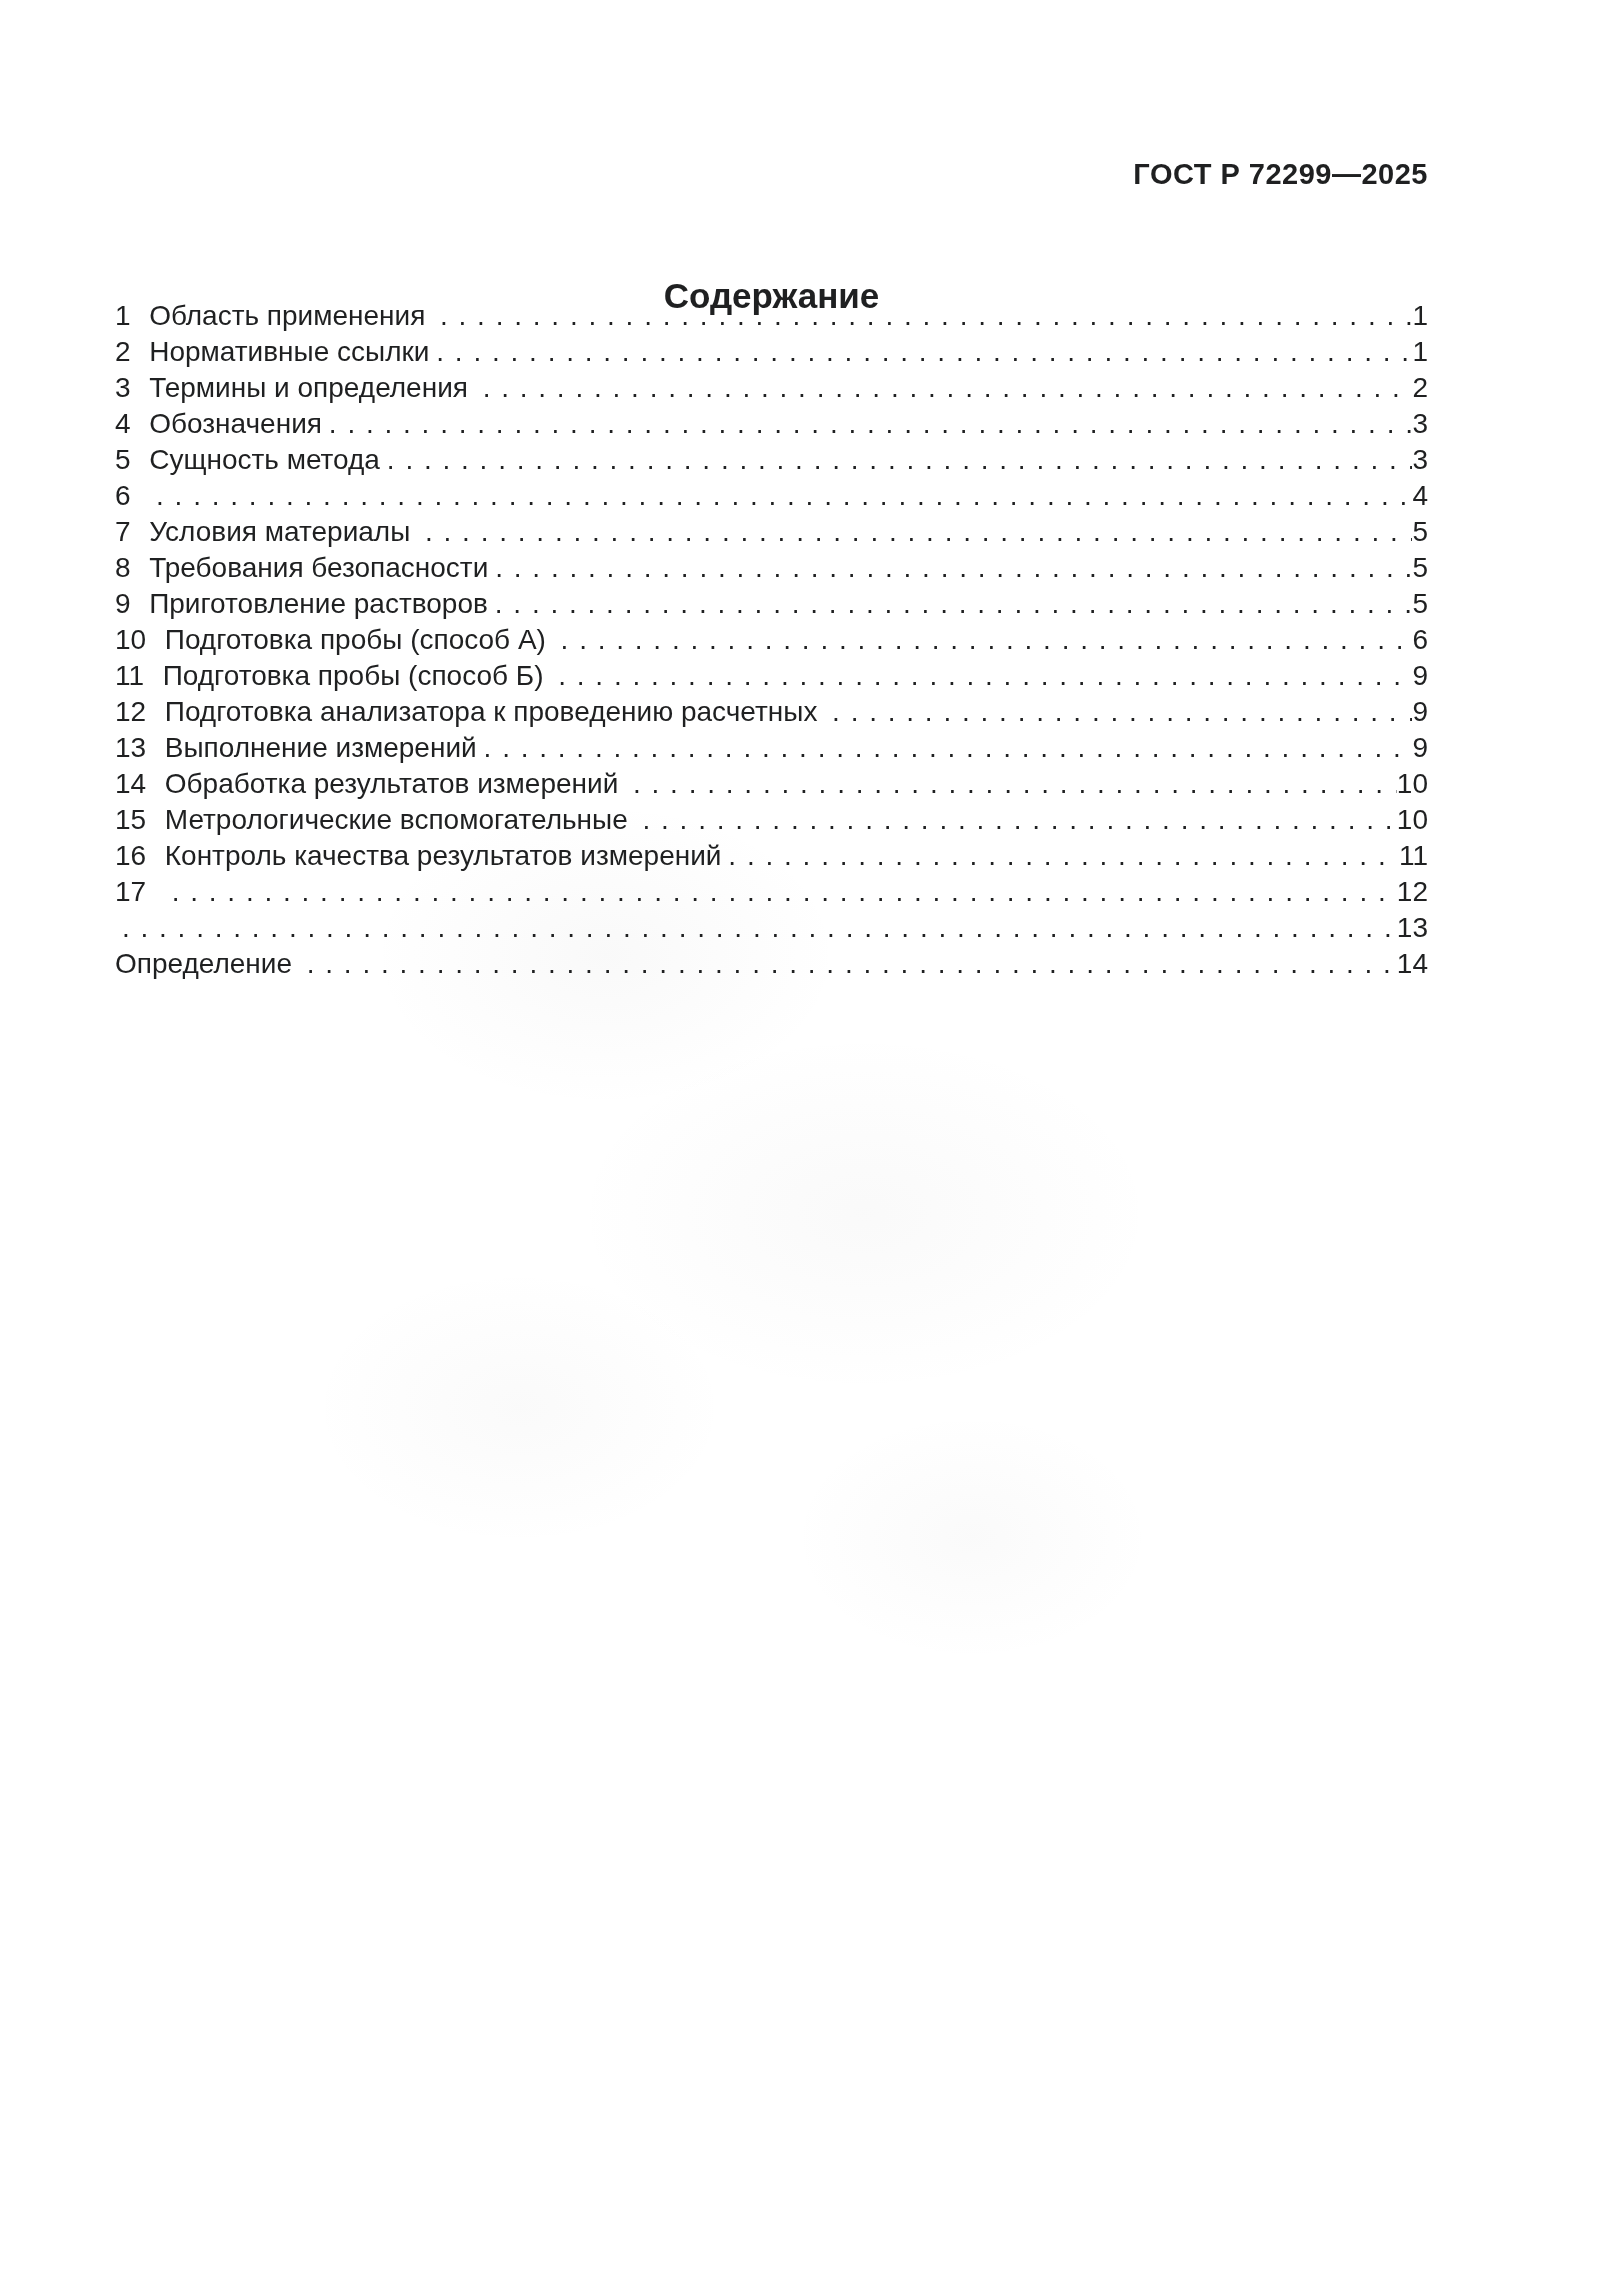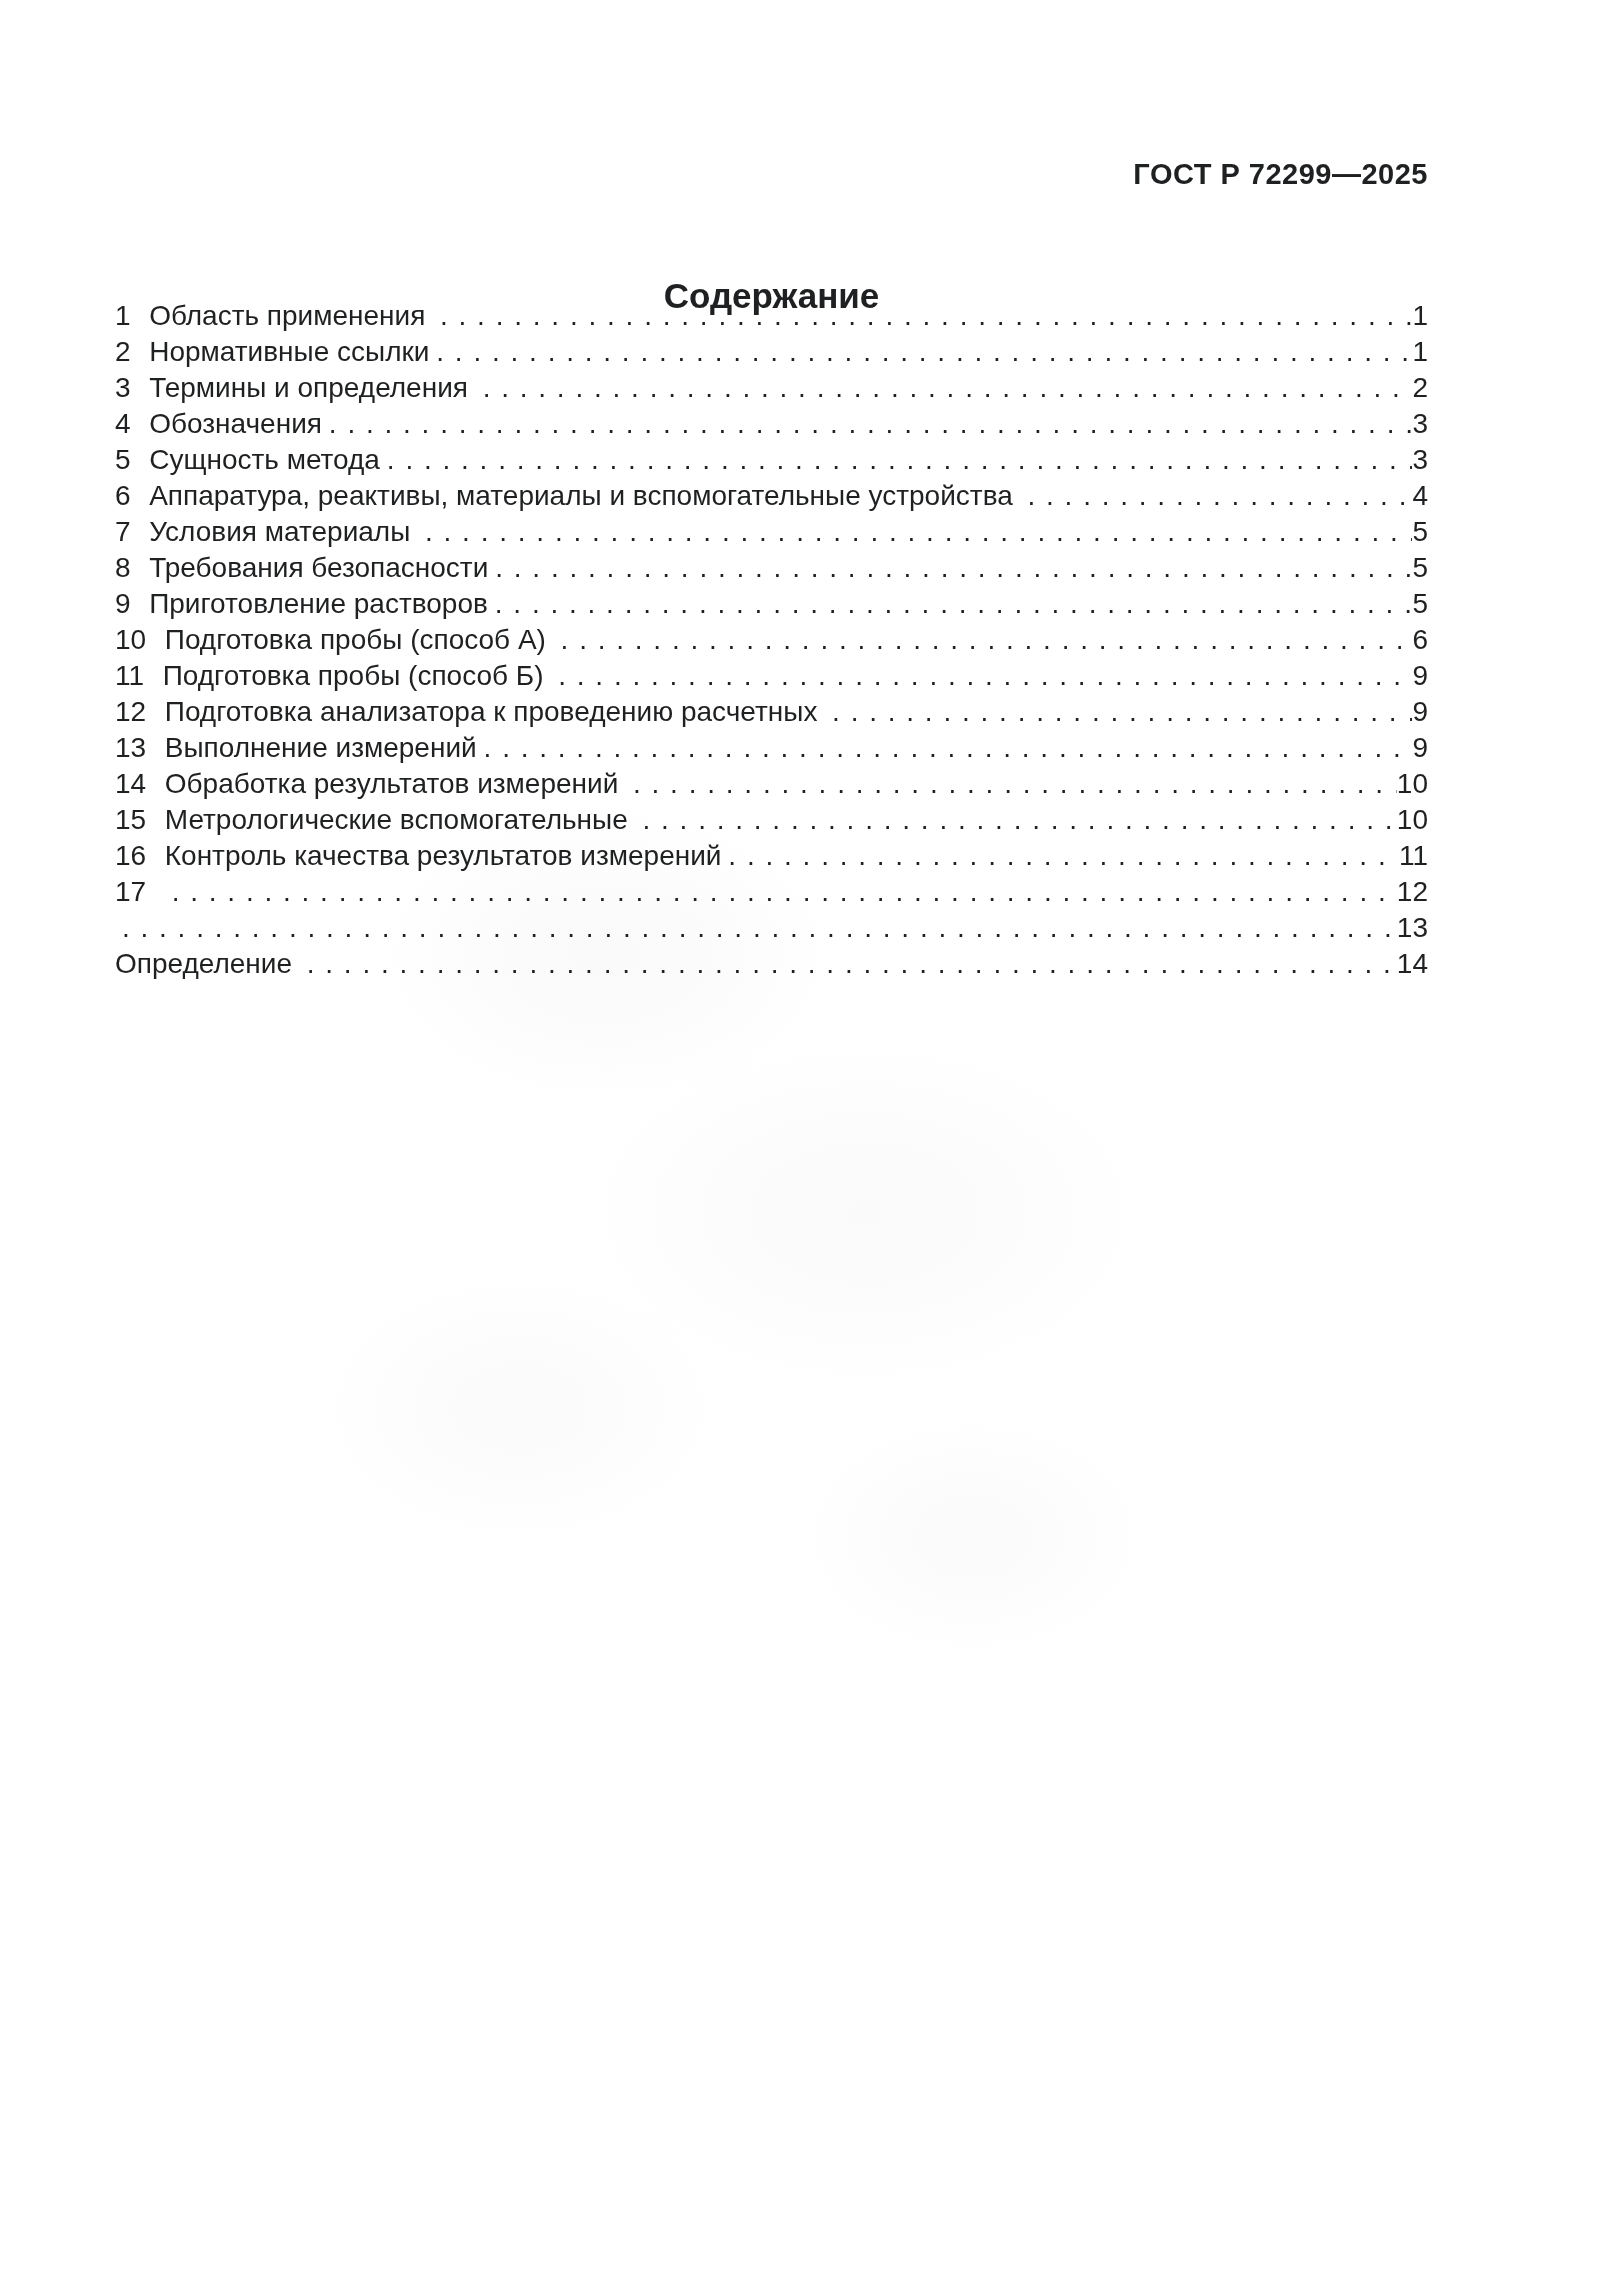--- a/index.html
+++ b/index.html
@@ -141,21 +141,20 @@
 
     <div class="toc-row">
       <span class="toc-num">5</span>
       <span class="toc-label">Сущность метода</span>
       <span class="toc-dots">. . . . . . . . . . . . . . . . . . . . . . . . . . . . . . . . . . . . . . . . . . . . . . . . . . . . . . . . . . . . . . . . . . . . . . . . . . . . . . . . . . . . . . . . . . . . . . . . . . . . . . . . . . . . . . . . . . . . . . . . . . . . . . . . . . . . . . . . . . . . </span>
       <span class="toc-page">3</span>
     </div>
 
     <div class="toc-row">
       <span class="toc-num">6</span>
-      <span class="toc-label">Аппаратура, реактивы, материалы и вспомогательные устройства </span>
       <span class="toc-dots">. . . . . . . . . . . . . . . . . . . . . . . . . . . . . . . . . . . . . . . . . . . . . . . . . . . . . . . . . . . . . . . . . . . . . . . . . . . . . . . . . . . . . . . . . . . . . . . . . . . . . . . . . . . . . . . . . . . . . . . . . . . . . . . . . . . . . . . . . . . . </span>
       <span class="toc-page">4</span>
     </div>
 
     <div class="toc-row">
       <span class="toc-num">7</span>
       <span class="toc-label">Условия материалы </span>
       <span class="toc-dots">. . . . . . . . . . . . . . . . . . . . . . . . . . . . . . . . . . . . . . . . . . . . . . . . . . . . . . . . . . . . . . . . . . . . . . . . . . . . . . . . . . . . . . . . . . . . . . . . . . . . . . . . . . . . . . . . . . . . . . . . . . . . . . . . . . . . . . . . . . . . </span>
       <span class="toc-page">5</span>
     </div>

